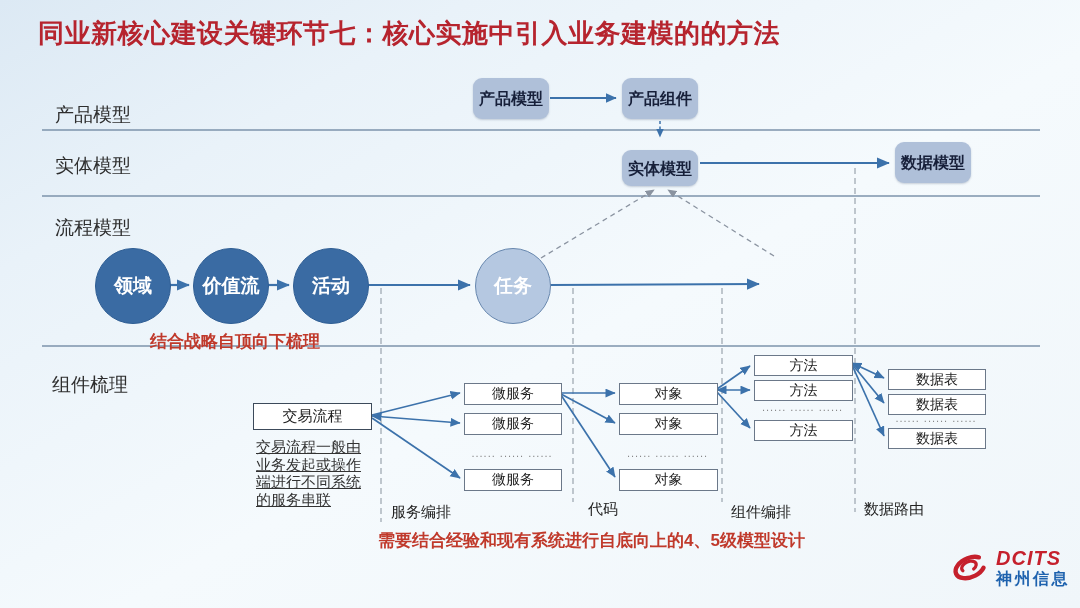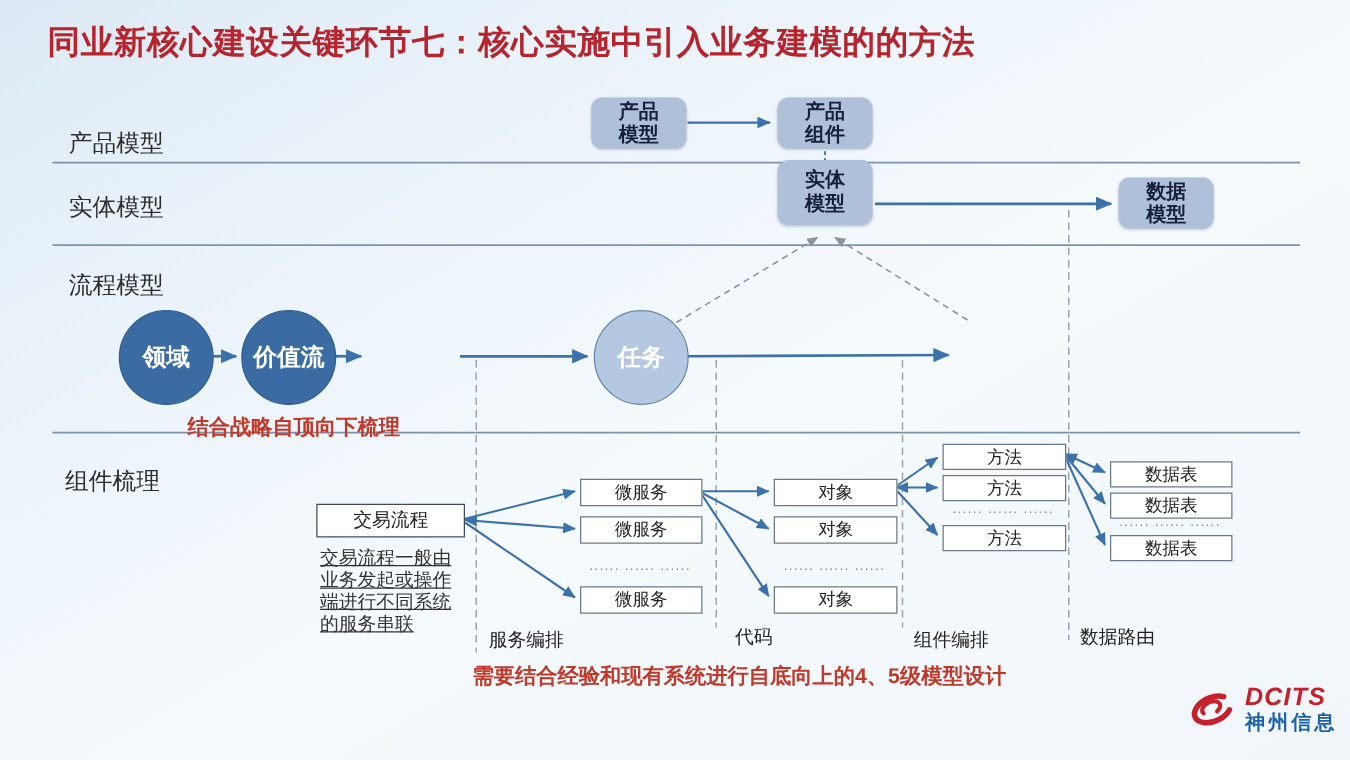--- a/index.html
+++ b/index.html
@@ -3,21 +3,21 @@
 <meta charset="utf-8">
 <style>
   html,body{margin:0;padding:0;}
   body{font-family:"Liberation Sans",sans-serif;}
   #slide{position:relative;width:1080px;height:608px;overflow:hidden;
     background:linear-gradient(150deg,#dce9f4 0%,#e9f2f9 22%,#f5fafd 55%,#f0f6fa 100%);}
   .abs{position:absolute;}
   #title{left:38px;top:16px;font-size:26px;font-weight:bold;color:#b6242e;letter-spacing:0.5px;}
   .rowlabel{font-size:19px;color:#2e2e2e;}
   .nodebox{width:76px;height:41px;background:#afc0d9;border-radius:9px;
-    display:flex;flex-direction:column;align-items:center;justify-content:center;
+    display:flex;flex-direction:row;align-items:center;justify-content:center;
     font-size:16px;font-weight:bold;color:#17203a;line-height:19px;box-shadow:0 1px 2px rgba(60,80,110,.25);}
   .circle{width:74px;height:74px;border-radius:50%;display:flex;align-items:center;justify-content:center;
     font-size:19px;font-weight:bold;color:#ffffff;}
   .circle.dark{background:#3a6ba3;border:1px solid #2f5e94;}
   .circle.light{background:#b5c8e1;border:1.5px solid #6787ae;}
   #class-task{width:70px;height:70px;border-radius:50%;border:1.5px dashed #4a4a4a;
     background:rgba(255,255,255,.55);display:flex;align-items:center;justify-content:center;
     font-size:17px;font-weight:bold;color:#111;}
   .rednote{color:#c0392b;font-weight:bold;}
   .wbox{background:#ffffff;border:1.2px solid #6b7889;display:flex;align-items:center;justify-content:center;
@@ -92,31 +92,32 @@
   <div class="abs rowlabel" style="left:52px;top:372px">组件梳理</div>
 
   <div class="abs nodebox" style="left:473px;top:78px">
     <span>产品</span>
     <span>模型</span>
   </div>
   <div class="abs nodebox" style="left:622px;top:78px">
     <span>产品</span>
     <span>组件</span>
   </div>
-  <div class="abs nodebox" style="left:622px;top:128px;height:52px">
+  <div class="abs nodebox" style="left:622px;top:150px;height:36px">
     <span>实体</span>
     <span>模型</span>
   </div>
   <div class="abs nodebox" style="left:895px;top:142px;height:41px">
     <span>数据</span>
     <span>模型</span>
   </div>
 
   <div class="abs circle dark" style="left:95px;top:248px">领域</div>
   <div class="abs circle dark" style="left:193px;top:248px">价值流</div>
+  <div class="abs circle dark" style="left:293px;top:248px">活动</div>
   <div class="abs circle light" style="left:475px;top:248px">任务</div>
 
   <div class="abs rednote" style="left:150px;top:330px;font-size:17px">结合战略自顶向下梳理</div>
   <div class="abs rednote" style="left:378px;top:529px;font-size:17px">需要结合经验和现有系统进行自底向上的4、5级模型设计</div>
 
   <div class="abs wbox" id="trade-box" style="left:253px;top:403px">交易流程</div>
   <div class="abs" id="trade-desc" style="left:256px;top:438px">
     <div>交易流程一般由</div>
     <div>业务发起或操作</div>
     <div>端进行不同系统</div>

